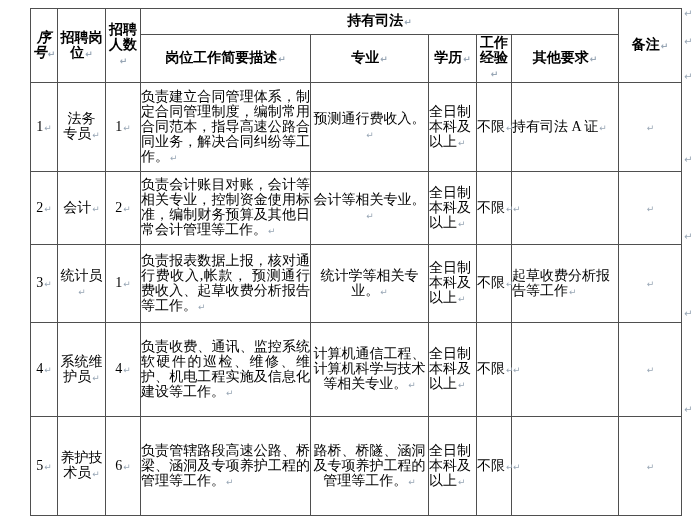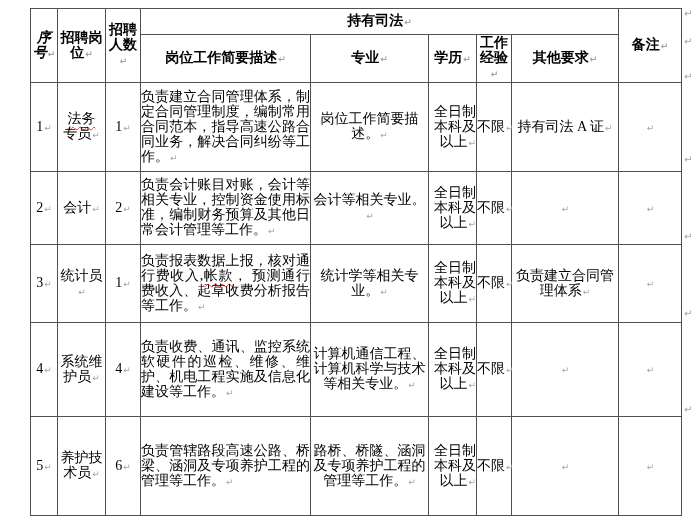--- a/index.html
+++ b/index.html
@@ -24,27 +24,26 @@
   tr.hr1{height:26px;} tr.hr2{height:34px;}
   tr.r1{height:89px;} tr.r2{height:73px;} tr.r3{height:78px;}
   tr.r4{height:94px;} tr.r5{height:99px;}
   .h-xh{padding:0 6px;font-style:italic;} .h-zpgw{padding:0 6px;} .h-zprs{padding:0 2px;}
   .h-exp{padding:0 2px;}
   .c-no{text-align:center;}
   .c-pos{text-align:center;padding:0 1px;}
   .c-cnt{text-align:center;}
   .c-desc{text-align:justify;padding:0 3px;margin-top:24px;}
   .c-major{text-align:center;padding:0 4px;}
-  .c-edu{text-align:right;padding:0 7px;}
+  .c-edu{text-align:left;padding:0 7px;}
   .c-exp{text-align:right;white-space:nowrap;}
-  .c-other{text-align:center;padding:0 5px;}
+  .c-other{text-align:left;padding:0 5px;}
   .c-remark{text-align:center;}
   .ln{display:block;}
   .sp-err{
-    text-decoration:underline;
     text-decoration-style:wavy;
     text-decoration-color:#e53935;
     text-decoration-thickness:1px;
     text-underline-offset:3px;
   }
   .pm{
     font-family:"DejaVu Sans",sans-serif;
     font-size:9px;color:#98a6b5;margin-left:1px;
     vertical-align:baseline;
   }
@@ -89,21 +88,21 @@
   </tr>
 
   <tr class="r1">
     <td class="c-no"><span>1</span><span class="pm">↵</span></td>
     <td class="c-pos">
       <span class="ln"><span class="sp-err">法务</span></span>
       <span class="ln"><span>专员</span><span class="pm">↵</span></span>
     </td>
     <td class="c-cnt"><span>1</span><span class="pm">↵</span></td>
     <td class="c-desc"><span>负责建立合同管理体系，制定合同管理制度，编制常用合同范本，指导高速公路合同业务，解决合同纠纷等工作。</span><span class="pm">↵</span></td>
-    <td class="c-major"><span>岗位工作简要描述。</span><span class="pm">↵</span></td>
+    <td class="c-major"><span>预测通行费收入。</span><span class="pm">↵</span></td>
     <td class="c-edu"><span>全日制本科及以上</span><span class="pm">↵</span></td>
     <td class="c-exp"><span>不限</span><span class="pm">↵</span></td>
     <td class="c-other"><span>持有司法 A 证</span><span class="pm">↵</span></td>
     <td class="c-remark"><span class="pm">↵</span></td>
   </tr>
 
   <tr class="r2">
     <td class="c-no"><span>2</span><span class="pm">↵</span></td>
     <td class="c-pos">
       <span class="ln"><span>会计</span><span class="pm">↵</span></span>
@@ -120,21 +119,21 @@
   <tr class="r3">
     <td class="c-no"><span>3</span><span class="pm">↵</span></td>
     <td class="c-pos">
       <span class="ln"><span>统计员</span><span class="pm">↵</span></span>
     </td>
     <td class="c-cnt"><span>1</span><span class="pm">↵</span></td>
     <td class="c-desc"><span>负责报表数据上报，核对通行费收入,</span><span class="sp-err">帐款</span><span>， 预测通行费收入、起草收费分析报告等工作。</span><span class="pm">↵</span></td>
     <td class="c-major"><span>统计学等相关专业。</span><span class="pm">↵</span></td>
     <td class="c-edu"><span>全日制本科及以上</span><span class="pm">↵</span></td>
     <td class="c-exp"><span>不限</span><span class="pm">↵</span></td>
-    <td class="c-other"><span>负责建立合同管理体系</span><span class="pm">↵</span></td>
+    <td class="c-other"><span>起草收费分析报告等工作</span><span class="pm">↵</span></td>
     <td class="c-remark"><span class="pm">↵</span></td>
   </tr>
 
   <tr class="r4">
     <td class="c-no"><span>4</span><span class="pm">↵</span></td>
     <td class="c-pos">
       <span class="ln"><span>系统维</span></span>
       <span class="ln"><span>护员</span><span class="pm">↵</span></span>
     </td>
     <td class="c-cnt"><span>4</span><span class="pm">↵</span></td>

